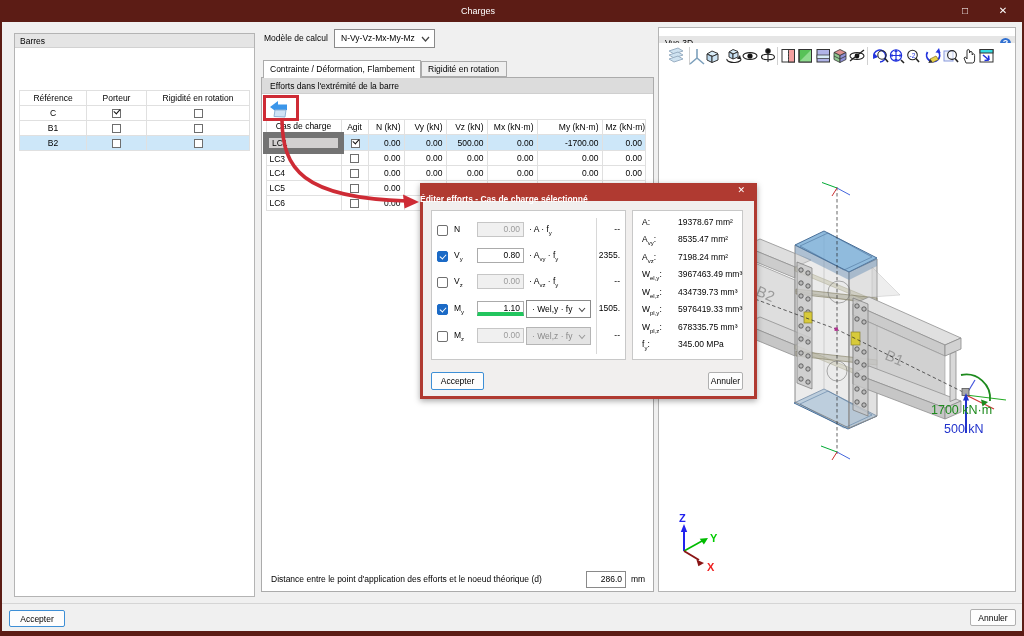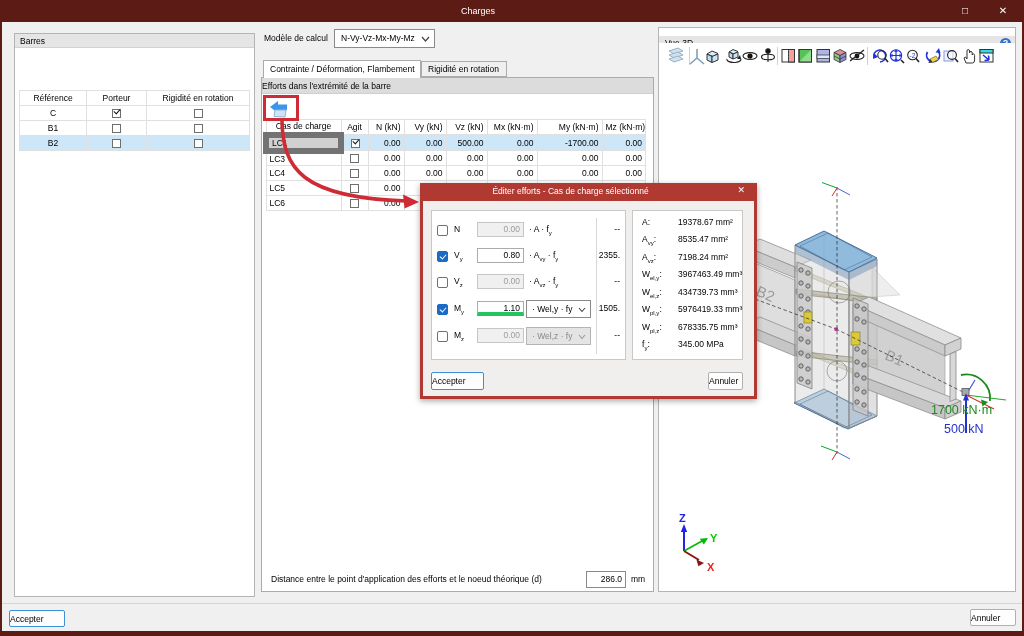--- a/index.html
+++ b/index.html
@@ -26,21 +26,21 @@
   
   .dcb { width:11px; height:11px; border:1px solid #707070; border-radius:2px; background:#fff; }
   .dcb.on { background:#1b6ac6; border-color:#1b6ac6; }
   .dcb.on:after { content:""; position:absolute; left:2px; top:2px; width:5px; height:3px; border-left:1.4px solid #fff; border-bottom:1.4px solid #fff; transform:rotate(-48deg); }
   .din { left:45px; width:47px; height:15px; border:1px solid #ababab; background:#fff; text-align:right; padding:1px 3px 0 0; }
   .din.dis { background:#f0f0f0; color:#9b9b9b; border-color:#c6c6c6; }
   .dres { width:30px; text-align:right; left:158px; }
   .dsel { left:94px; width:65px; height:18px; border:1px solid #8a8a8a; background:#fff; padding:3px 0 0 5px; }
   .dsel.dis { background:#e4e4e4; border-color:#b5b5b5; }
   
-  .btn { position:absolute; background:#fdfdfd; border:1px solid #b0b0b0; border-radius:2px; font-size:8.5px; }
+  .btn { position:absolute; background:#fdfdfd; border:1px solid #b0b0b0; border-radius:2px; text-align:center; font-size:8.5px; }
   .btn.default { border:1px solid #3d8fd6; }
 </style>
 </head>
 <body>
 <div id="win">
   <div id="titlebar">
     <div id="titletext">Charges</div>
     <div class="winbtn" style="left:951px;">□</div>
     <div class="winbtn" style="left:989px;">✕</div>
   </div>
@@ -86,21 +86,21 @@
     <span class="abs" style="left:6px; top:3px;">N-Vy-Vz-Mx-My-Mz</span>
     <svg class="abs" style="right:4px; top:6px;" width="9" height="7">
         <polyline points="1,1 4.5,5 8,1" fill="none" stroke="#444" stroke-width="1.2"></polyline>
       </svg>
   </div>
 
   <div class="abs" style="left:263px; top:60px; width:158px; height:18px; background:#fff; border:1px solid #ababab; border-bottom:none; z-index:3; padding:3px 0 0 6px;">Contrainte / Déformation, Flambement</div>
   <div class="abs" style="left:421px; top:61px; width:86px; height:16px; background:#efefef; border:1px solid #ababab; padding:2px 0 0 6px;">Rigidité en rotation</div>
 
   <div class="abs" style="left:261px; top:77px; width:393px; height:515px; background:#fff; border:1px solid #ababab; z-index:2;">
-    <div class="abs" style="left:0; top:0; width:391px; height:16px; background:#dcdcdc; border-bottom:1px solid #cfcfcf; line-height:16px; padding-left:0;">Efforts dans l'extrémité de la barre</div>
+    <div class="abs" style="left:0; top:0; width:391px; height:16px; background:#dcdcdc; border-bottom:1px solid #cfcfcf; line-height:16px; padding-left:8px;">Efforts dans l'extrémité de la barre</div>
 
     <div class="abs" style="left:1px; top:17px; width:36px; height:26px; border:3px solid #ce2b35; z-index:4;">
       <svg width="30" height="20" viewBox="0 0 30 20">
         <polygon points="4,9 12,3 12,6.5 21,6.5 21,12 12,12 12,15" fill="#3b96ea"></polygon>
         <path d="M9,12 L20,12 L19,19 L8,18.5 Z" fill="#cfe3f6" stroke="#8fb3d5" stroke-width="1"></path>
       </svg>
     </div>
 
     <div class="abs" style="left:1px; top:41px; width:383px;">
       <table class="grid" id="efforts">
@@ -444,21 +444,21 @@
     </div>
   </div>
 
   <svg class="abs" style="left:260px; top:110px; z-index:30; pointer-events:none;" width="170" height="110" viewBox="260 110 170 110">
     <path d="M 282 121 C 283 168 301 198 407 201" fill="none" stroke="#ce2b35" stroke-width="3.6"></path>
     <polygon points="419,202 403,194.5 404.5,208.5" fill="#ce2b35"></polygon>
   </svg>
 
   <div class="abs" style="left:420px; top:183px; width:337px; height:216px; background:#f1efee; border:3px solid #b03a31; z-index:20; box-shadow:0 2px 6px rgba(0,0,0,0.35);">
     <div class="abs" style="left:-3px; top:-3px; width:337px; height:18px; background:#b03a31; color:#fff;">
-      <div style="position:absolute; left:0; width:301px; top:3px; text-align:center;">Éditer efforts - Cas de charge sélectionné</div>
+      <div style="position:absolute; left:0; width:301px; top:11px; text-align:left;font-weight:bold;">Éditer efforts - Cas de charge sélectionné</div>
       <div style="position:absolute; right:12px; top:2px; font-size:9px;">✕</div>
     </div>
 
     <div class="abs" style="left:8px; top:24px; width:195px; height:150px; background:#fff; border:1px solid #c8c8c8;">
       <div class="abs" style="left:164px; top:7px; width:1px; height:136px; background:#d8d8d8;"></div>
 
       <div class="abs dcb" style="left:5px; top:14px;"></div>
       <div class="abs" style="left:22px; top:13px;">N</div>
       <div class="abs din dis" style="top:11px;">0.00</div>
       <div class="abs" style="left:97px; top:13px;">· A · f<sub>y</sub></div>

